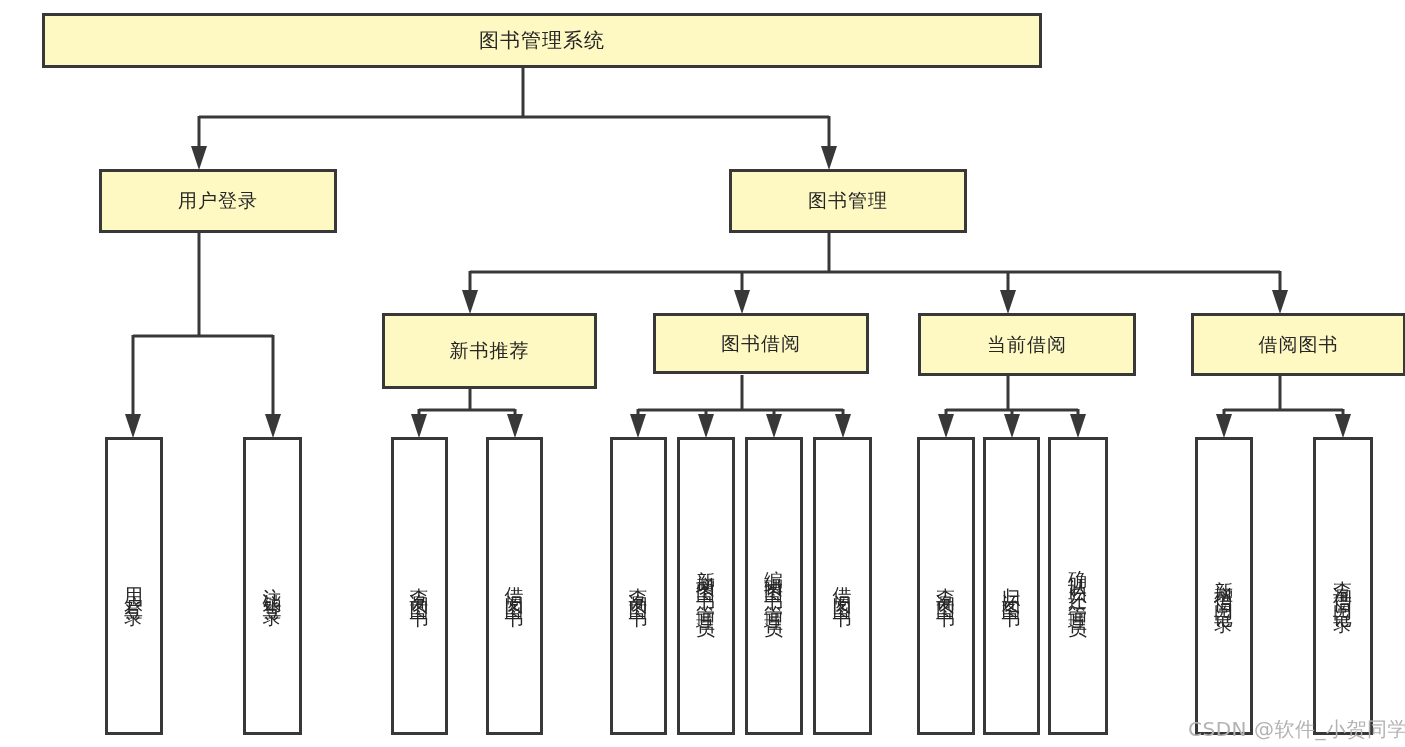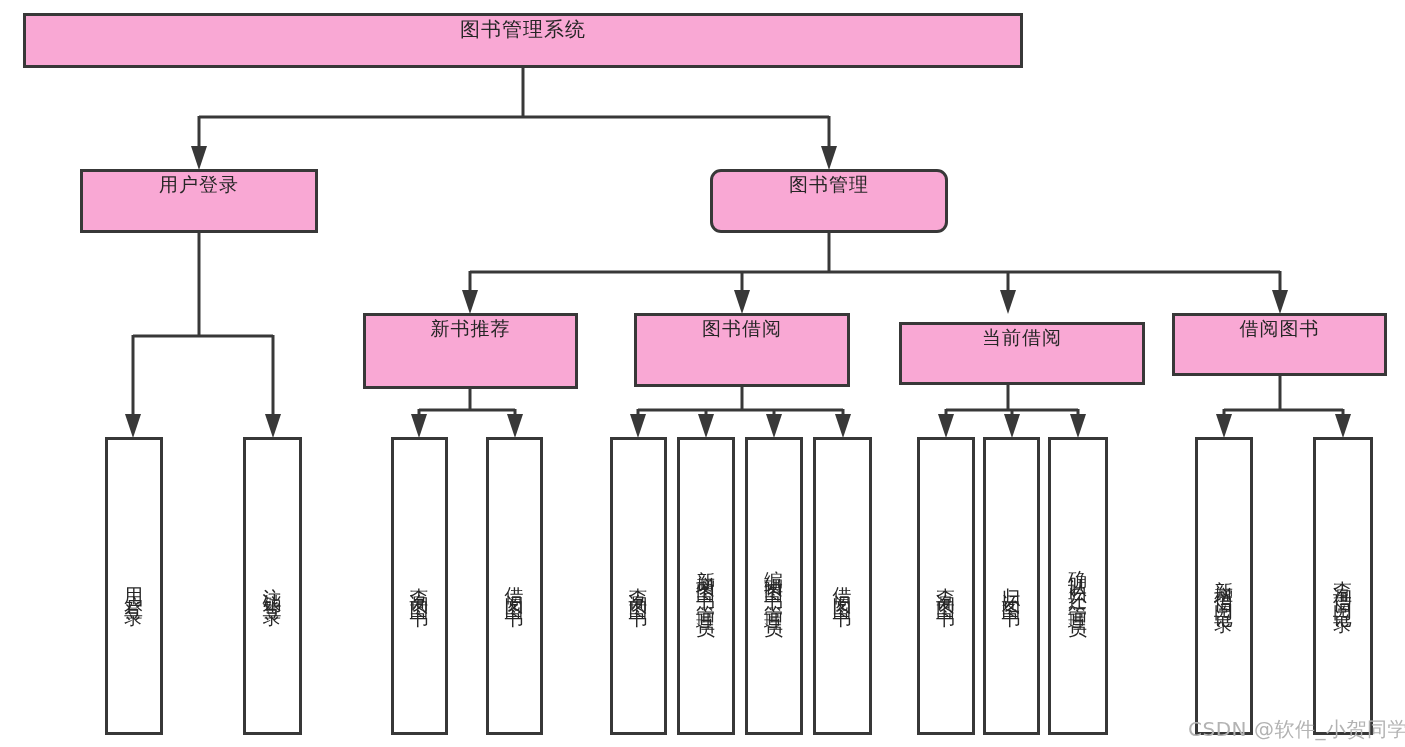--- a/index.html
+++ b/index.html
@@ -13,29 +13,30 @@
   }
   .wires {
     position: absolute;
     left: 0; top: 0;
     z-index: 1;
   }
   .hbox {
     position: absolute;
     z-index: 2;
     box-sizing: border-box;
-    background: #f9a8d4;
+    background: #fef9c3;
     border: 3px solid #383838;
     display: flex;
-    align-items: flex-start;
+    align-items: center;
     justify-content: center;
     font-size: 19px;
     color: #262626;
     letter-spacing: 1px;
     white-space: nowrap;
+    margin-left: 19px;
   }
   .leaf {
     position: absolute;
     z-index: 2;
     top: 437px;
     height: 298px;
     box-sizing: border-box;
     background: #ffffff;
     border: 3px solid #383838;
     display: flex;
@@ -140,31 +141,31 @@
     </g>
   </svg>
 
   <div class="hbox" style="left:23px; top:13px; width:1000px; height:55px; font-size:20px;">
     <span>图书管理系统</span>
   </div>
 
   <div class="hbox" style="left:80px; top:169px; width:238px; height:64px;">
     <span>用户登录</span>
   </div>
-  <div class="hbox" style="left:710px; top:169px; width:238px; height:64px;border-radius:11px;">
+  <div class="hbox" style="left:710px; top:169px; width:238px; height:64px;">
     <span>图书管理</span>
   </div>
 
   <div class="hbox" style="left:363px; top:313px; width:215px; height:76px;">
     <span>新书推荐</span>
   </div>
-  <div class="hbox" style="left:634px; top:313px; width:216px; height:74px;">
+  <div class="hbox" style="left:634px; top:313px; width:216px; height:61px;">
     <span>图书借阅</span>
   </div>
-  <div class="hbox" style="left:899px; top:322px; width:246px; height:63px;">
+  <div class="hbox" style="left:899px; top:313px; width:218px; height:63px;">
     <span>当前借阅</span>
   </div>
   <div class="hbox" style="left:1172px; top:313px; width:215px; height:63px;">
     <span>借阅图书</span>
   </div>
 
   <div class="leaf" style="left:105px; width:58px;">
     <span class="vtext">用户登录</span>
   </div>
   <div class="leaf" style="left:243px; width:59px;">

